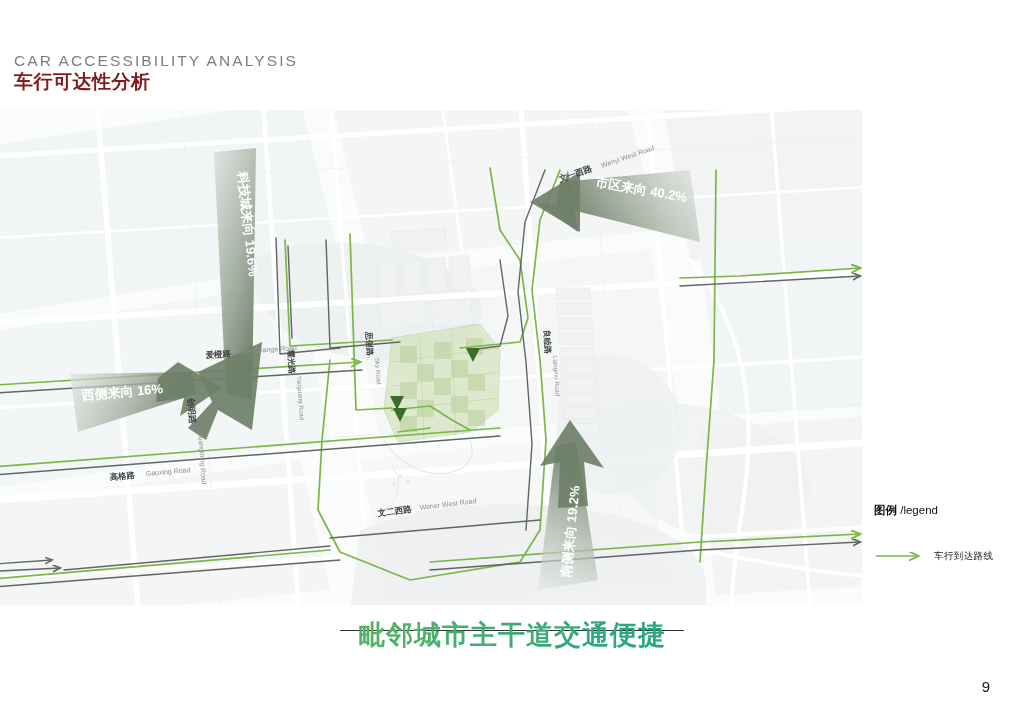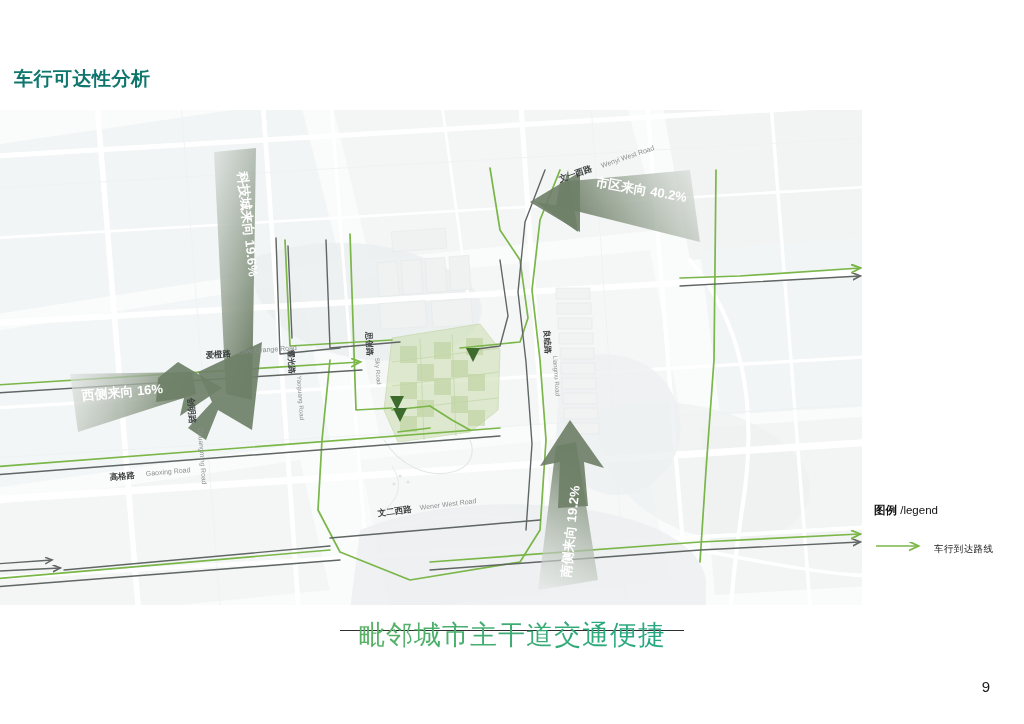--- a/index.html
+++ b/index.html
@@ -9,60 +9,61 @@
     font-family:"Liberation Sans","DejaVu Sans",sans-serif;
     overflow:hidden;position:relative;
   }
   
   #header{position:absolute;left:14px;top:52px;}
   #title-en{
     font-size:15.5px;letter-spacing:2.1px;color:#7d7d7d;
     font-weight:400;white-space:nowrap;line-height:1.1;
   }
   #title-cn{
-    font-size:19px;font-weight:bold;color:#0f766e;
-    letter-spacing:0.5px;white-space:nowrap;margin-top:16px;line-height:1.15;
+    font-size:19px;font-weight:bold;color:#7f1d1d;
+    letter-spacing:0.5px;white-space:nowrap;margin-top:2px;line-height:1.15;
   }
   
   #map-stage{
     position:absolute;left:0;top:110px;width:862px;height:495px;
     background:linear-gradient(160deg,#fbfcfc 0%,#f6f8f8 45%,#f8fafa 100%);
     overflow:hidden;
   }
   #map-svg{position:absolute;left:0;top:0;width:862px;height:495px;}
   
   #legend{position:absolute;left:874px;top:503px;width:150px;}
-  #legend-title{font-size:11.5px;font-weight:bold;color:#111;margin-bottom:14px;}
+  #legend-title{font-size:11.5px;font-weight:bold;color:#111;margin-bottom:26px;}
   #legend-title .slash{font-weight:normal;}
-  .legend-row{display:flex;align-items:flex-end;height:24px;margin-bottom:5px;font-family:Liberation Mono, monospace;}
+  .legend-row{display:flex;align-items:center;height:24px;margin-bottom:5px;font-family:Liberation Mono, monospace;}
   .legend-sym{width:52px;height:20px;position:relative;flex:0 0 52px;}
   .legend-text{font-size:9.5px;color:#1a1a1a;letter-spacing:.4px;white-space:nowrap;margin-left:8px;}
   
   #footer-rule{position:absolute;left:14px;top:630px;width:996px;height:0;
     border-top:1.4px solid #2f2f2f;}
   #caption{
     position:absolute;left:0;top:617px;width:1024px;text-align:center;
-    font-size:27px;font-weight:normal;letter-spacing:1px;
+    font-size:27px;font-weight:bold;letter-spacing:1px;
     background:linear-gradient(90deg,#8cc152 0%,#63b45e 30%,#26a87f 62%,#18a58c 100%);
     -webkit-background-clip:text;background-clip:text;color:transparent;
     -webkit-text-fill-color:transparent;
   }
   #caption-mask-l,#caption-mask-r{
     position:absolute;top:622px;height:32px;background:#ffffff;
   }
   #caption-mask-l{left:14px;width:326px;}
   #caption-mask-r{left:684px;width:326px;}
   #page-number{
     position:absolute;right:34px;top:678px;font-size:15px;color:#1a1a1a;
   }
 </style>
 </head>
 <body>
 
 <div id="header">
+  <div id="title-en">CAR ACCESSIBILITY ANALYSIS</div>
   <div id="title-cn">车行可达性分析</div>
 </div>
 
 <div id="map-stage">
   <svg id="map-svg" viewBox="0 0 862 495" preserveAspectRatio="none">
     <defs>
       <linearGradient id="wedgeA" x1="0" y1="0" x2="0.55" y2="1">
         <stop offset="0%" stop-color="#d9dedb" stop-opacity="0.75"></stop>
         <stop offset="100%" stop-color="#6f8068" stop-opacity="0.95"></stop>
       </linearGradient>

